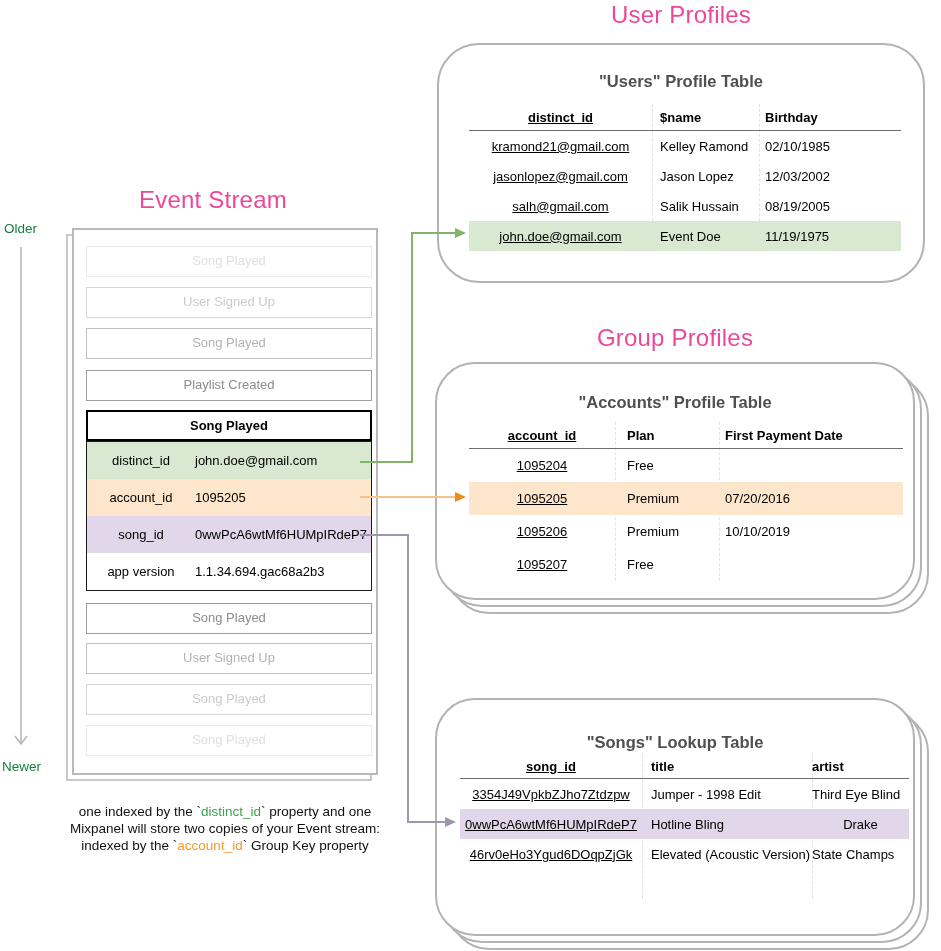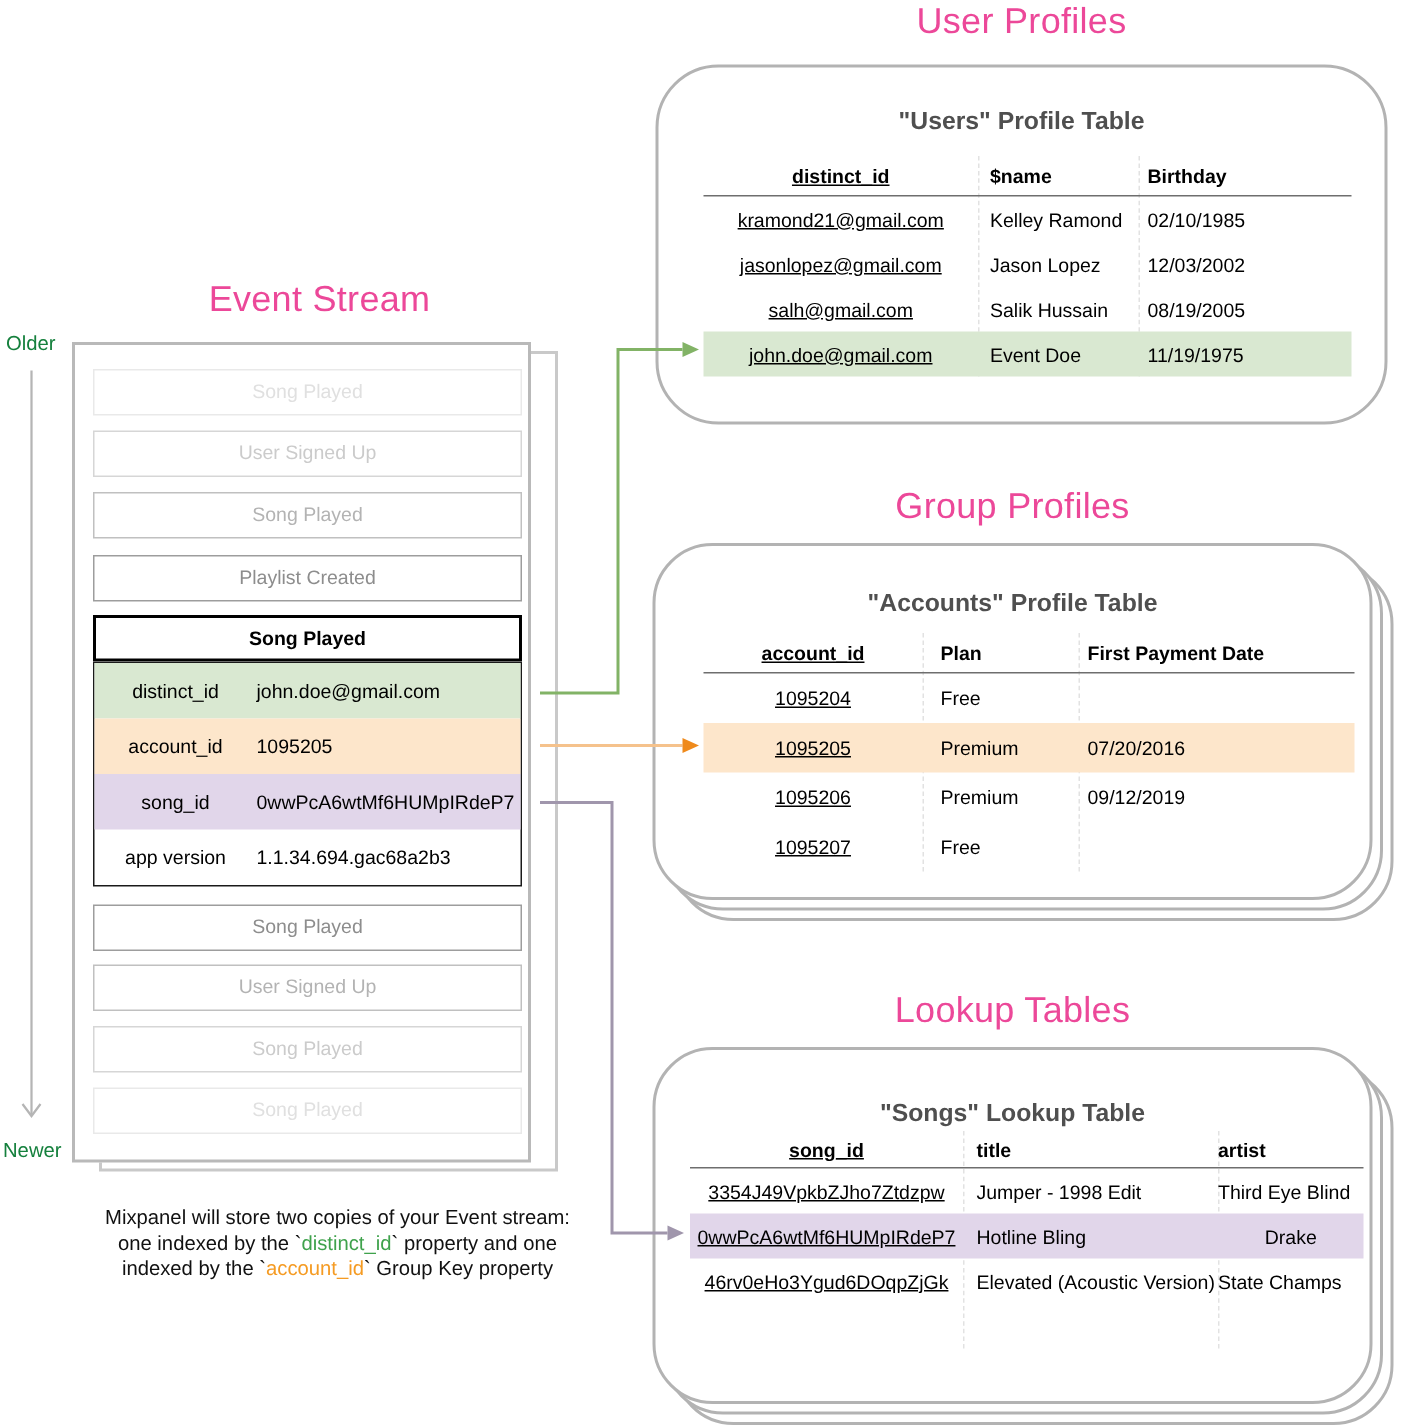--- a/index.html
+++ b/index.html
@@ -7,21 +7,21 @@
   .page{position:relative;width:941px;height:951px;background:#fff;overflow:hidden;
         font-family:"Liberation Sans","DejaVu Sans",sans-serif;color:#000;}
   .big-title{position:absolute;font-size:24px;letter-spacing:.2px;text-align:center;color:#ec4899;white-space:nowrap;}
   .side-label{position:absolute;font-size:13.5px;color:#15803d;}
   .connectors{position:absolute;left:0;top:0;z-index:6;pointer-events:none;}
   .conn{fill:none;stroke-width:2;}
   .timeline-line{stroke:#b5b5b5;stroke-width:1.5;fill:none;}
 
   
   .es-stack{position:absolute;left:66px;top:234px;width:306px;height:547px;border:2px solid #c9c9c9;background:#fff;z-index:1;}
-  .es-panel{position:absolute;left:48px;top:228px;width:306px;height:547px;border:2px solid #b9b9b9;background:#fff;z-index:2;}
+  .es-panel{position:absolute;left:72px;top:228px;width:306px;height:547px;border:2px solid #b9b9b9;background:#fff;z-index:2;}
   .ev{position:absolute;left:12px;width:286px;height:31px;border:1.5px solid;background:#fff;
       text-align:center;line-height:28px;font-size:13px;white-space:nowrap;}
   .f1{border-color:#9d9d9d;color:#8d8d8d;}
   .f2{border-color:#c0c0c0;color:#b3b3b3;}
   .f3{border-color:#d6d6d6;color:#cbcbcb;}
   .f4{border-color:#e9e9e9;color:#e0e0e0;}
   .ev-head{position:absolute;left:12px;top:180px;width:286px;height:31px;border:2px solid #000;background:#fff;
            font-weight:bold;font-size:13px;text-align:center;line-height:27px;z-index:3;}
   .props{position:absolute;left:12px;top:211px;width:286px;border:1px solid #1a1a1a;background:#fff;z-index:3;}
   .prow{display:flex;height:37px;align-items:center;font-size:13px;}
@@ -157,31 +157,30 @@
         <div class="cell" style="width:184px;padding-left:6px;"></div>
       </div>
       <div class="trow bg-orange" style="height:33px;">
         <div class="cell keyc" style="width:146px;">1095205</div>
         <div class="cell" style="width:104px;padding-left:12px;">Premium</div>
         <div class="cell" style="width:184px;padding-left:6px;">07/20/2016</div>
       </div>
       <div class="trow" style="height:33px;">
         <div class="cell keyc" style="width:146px;">1095206</div>
         <div class="cell" style="width:104px;padding-left:12px;">Premium</div>
-        <div class="cell" style="width:184px;padding-left:6px;">09/12/2019</div>
+        <div class="cell" style="width:184px;padding-left:6px;">10/10/2019</div>
       </div>
       <div class="trow" style="height:33px;">
         <div class="cell keyc" style="width:146px;">1095207</div>
         <div class="cell" style="width:104px;padding-left:12px;">Free</div>
         <div class="cell" style="width:184px;padding-left:6px;"></div>
       </div>
     </div>
   </div>
 
-  <div class="big-title" style="left:435px;top:660px;width:480px;">Lookup Tables</div>
   <div class="card layer" style="left:449px;top:712px;width:480px;height:238px;border-radius:40px;"></div>
   <div class="card layer" style="left:442px;top:705px;width:480px;height:238px;border-radius:40px;"></div>
   <div class="card main-card" style="left:435px;top:698px;width:480px;height:238px;border-radius:40px;">
     <div class="card-h" style="top:33px;">"Songs" Lookup Table</div>
     <div class="tbl" style="left:23px;top:54px;width:449px;">
       <div class="col-sep" style="left:182px;height:145px;"></div>
       <div class="col-sep" style="left:352px;height:145px;"></div>
       <div class="thead" style="height:25px;">
         <div class="cell keyc" style="width:182px;">song_id</div>
         <div class="cell" style="width:170px;padding-left:9px;">title</div>
@@ -199,18 +198,18 @@
       </div>
       <div class="trow" style="height:30px;">
         <div class="cell keyc" style="width:182px;">46rv0eHo3Ygud6DOqpZjGk</div>
         <div class="cell" style="width:170px;padding-left:9px;">Elevated (Acoustic Version)</div>
         <div class="cell" style="width:97px;">State Champs</div>
       </div>
     </div>
   </div>
 
   <div class="caption">
+    <div><span>one indexed by the `</span><span class="kw-green">distinct_id</span><span>` property and one</span></div>
     <div><span>Mixpanel will store two copies of your Event stream:</span></div>
-    <div><span>one indexed by the `</span><span class="kw-green">distinct_id</span><span>` property and one</span></div>
     <div><span>indexed by the `</span><span class="kw-orange">account_id</span><span>` Group Key property</span></div>
   </div>
 
 </div>
 
 </body></html>

